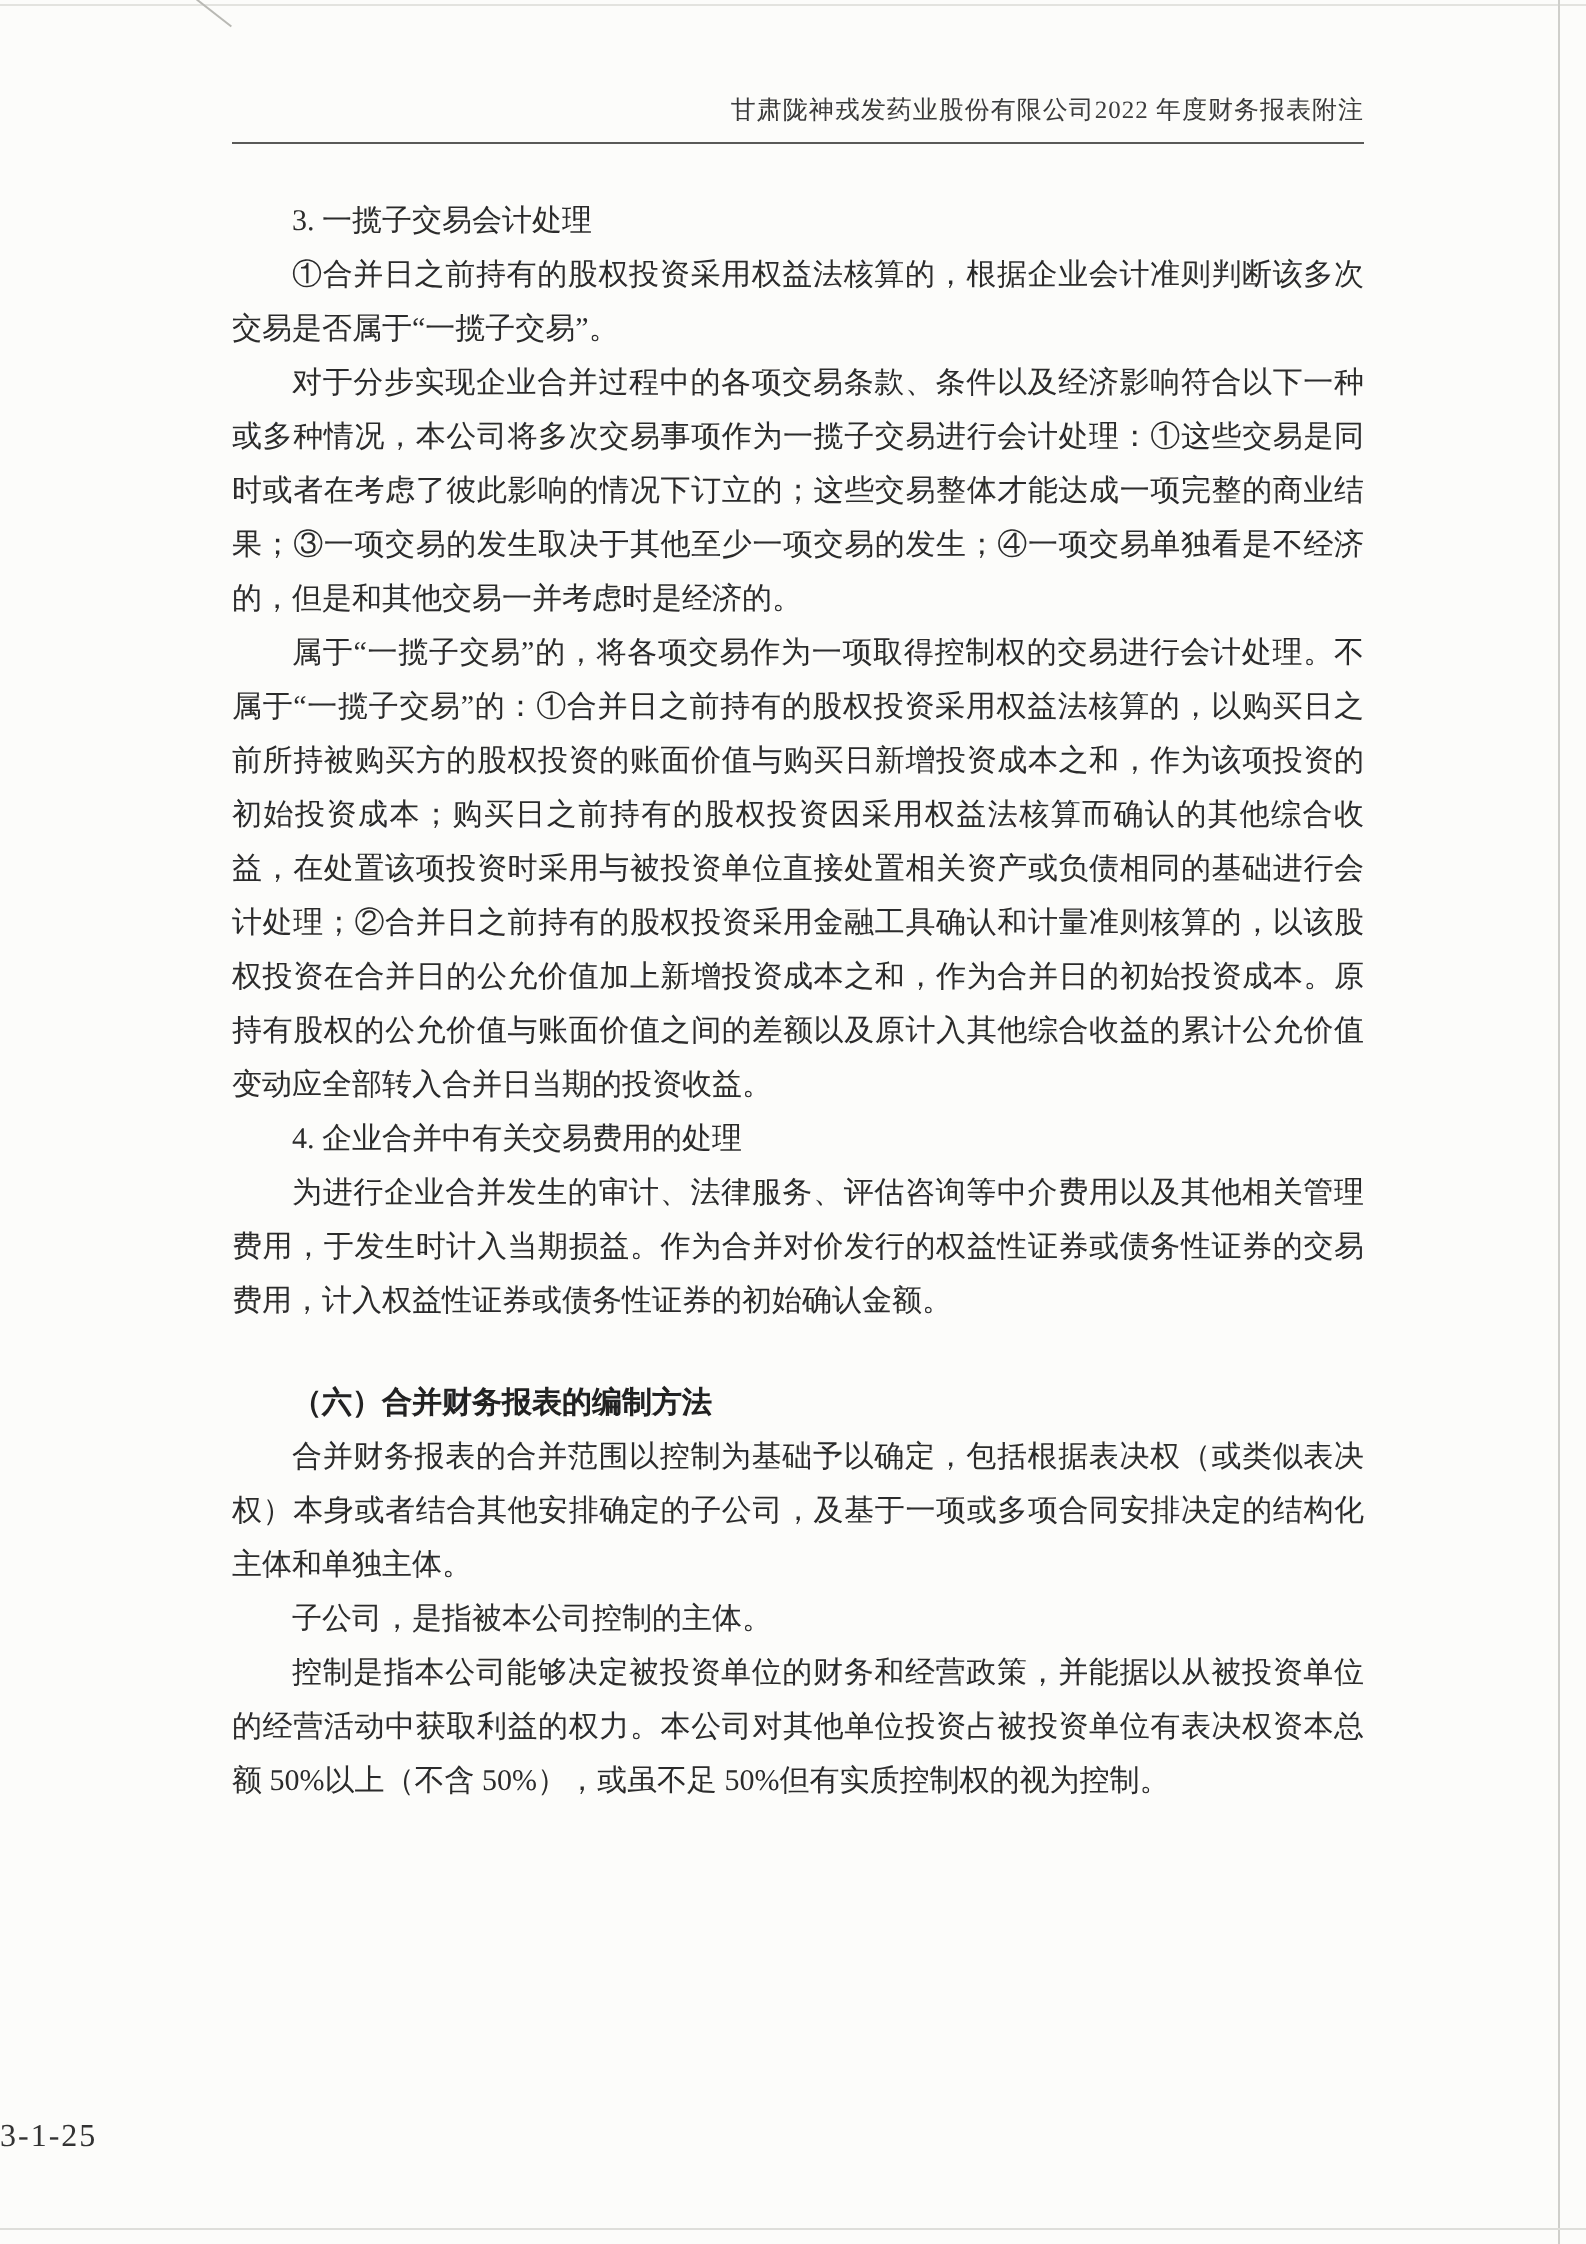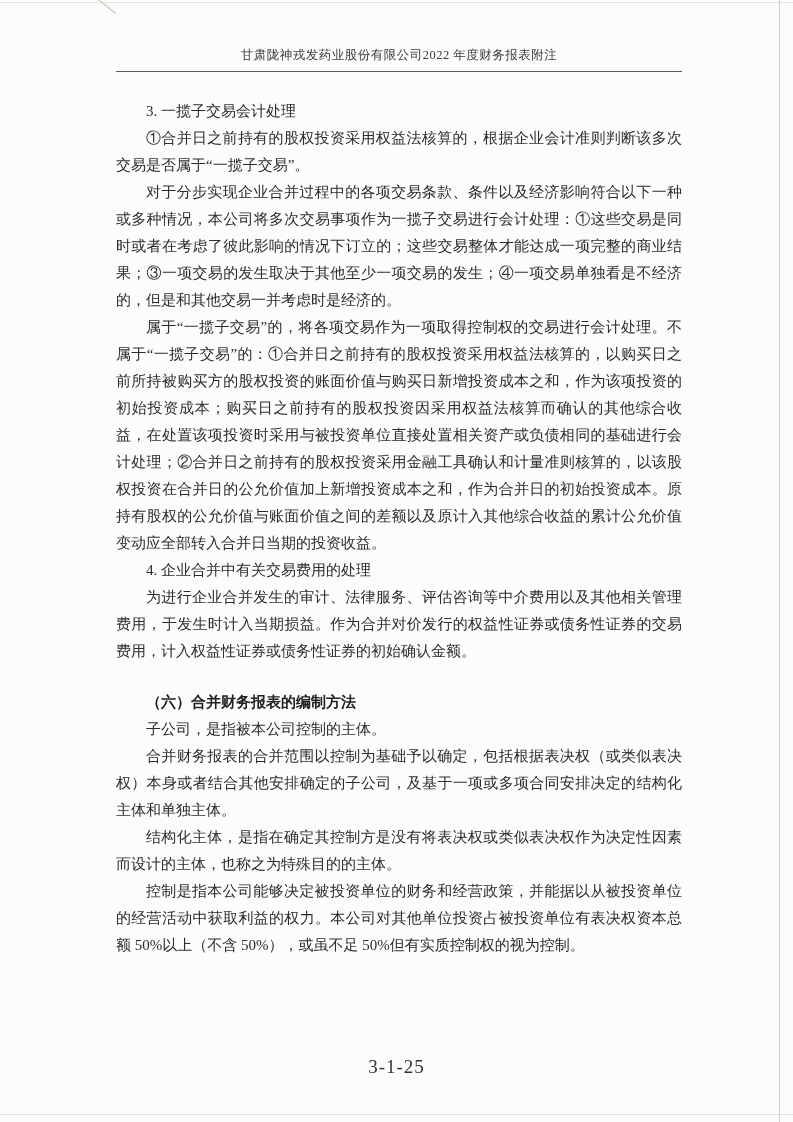--- a/index.html
+++ b/index.html
@@ -43,21 +43,21 @@
     background: #b9b9b4;
     transform: rotate(38deg);
   }
   
   .header {
     position: absolute;
     top: 47px;
     left: 116px;
     width: 566px;
     display: flex;
-    justify-content: center;
+    justify-content: flex-end;
     align-items: flex-end;
     font-size: 12.5px;
     letter-spacing: 0.5px;
     color: #3a3a3a;
     padding-bottom: 7px;
     border-bottom: 1px solid #5a5a58;
   }
   
   .content {
     position: absolute;
@@ -77,22 +77,21 @@
     font-weight: bold;
     color: #222;
     margin-top: 24px;
   }
   
   .footer {
     position: absolute;
     bottom: 44px;
     left: 0;
     width: 100%;
-    text-align: center;
-    font-size: 19px;
+    font-size: 16px;
     letter-spacing: 1px;
     color: #333;
   }
 </style>
 </head>
 <body>
 
 <div class="page">
 
   <div class="edge-top"></div>
@@ -106,23 +105,22 @@
   </div>
 
   <div class="content">
     <p class="para numbered-heading">3. 一揽子交易会计处理</p>
     <p class="para">①合并日之前持有的股权投资采用权益法核算的，根据企业会计准则判断该多次交易是否属于“一揽子交易”。</p>
     <p class="para">对于分步实现企业合并过程中的各项交易条款、条件以及经济影响符合以下一种或多种情况，本公司将多次交易事项作为一揽子交易进行会计处理：①这些交易是同时或者在考虑了彼此影响的情况下订立的；这些交易整体才能达成一项完整的商业结果；③一项交易的发生取决于其他至少一项交易的发生；④一项交易单独看是不经济的，但是和其他交易一并考虑时是经济的。</p>
     <p class="para">属于“一揽子交易”的，将各项交易作为一项取得控制权的交易进行会计处理。不属于“一揽子交易”的：①合并日之前持有的股权投资采用权益法核算的，以购买日之前所持被购买方的股权投资的账面价值与购买日新增投资成本之和，作为该项投资的初始投资成本；购买日之前持有的股权投资因采用权益法核算而确认的其他综合收益，在处置该项投资时采用与被投资单位直接处置相关资产或负债相同的基础进行会计处理；②合并日之前持有的股权投资采用金融工具确认和计量准则核算的，以该股权投资在合并日的公允价值加上新增投资成本之和，作为合并日的初始投资成本。原持有股权的公允价值与账面价值之间的差额以及原计入其他综合收益的累计公允价值变动应全部转入合并日当期的投资收益。</p>
     <p class="para numbered-heading">4. 企业合并中有关交易费用的处理</p>
     <p class="para">为进行企业合并发生的审计、法律服务、评估咨询等中介费用以及其他相关管理费用，于发生时计入当期损益。作为合并对价发行的权益性证券或债务性证券的交易费用，计入权益性证券或债务性证券的初始确认金额。</p>
     <p class="para section-heading">（六）合并财务报表的编制方法</p>
+    <p class="para">合并财务报表的合并范围以控制为基础予以确定，包括根据表决权（或类似表决权）本身或者结合其他安排确定的子公司，及基于一项或多项合同安排决定的结构化主体和单独主体。</p>
     <p class="para">子公司，是指被本公司控制的主体。</p>
-    <p class="para">合并财务报表的合并范围以控制为基础予以确定，包括根据表决权（或类似表决权）本身或者结合其他安排确定的子公司，及基于一项或多项合同安排决定的结构化主体和单独主体。</p>
-    <p class="para">结构化主体，是指在确定其控制方是没有将表决权或类似表决权作为决定性因素而设计的主体，也称之为特殊目的的主体。</p>
     <p class="para">控制是指本公司能够决定被投资单位的财务和经营政策，并能据以从被投资单位的经营活动中获取利益的权力。本公司对其他单位投资占被投资单位有表决权资本总额 50%以上（不含 50%），或虽不足 50%但有实质控制权的视为控制。</p>
   </div>
 
   <div class="footer">
     <span>3-1-25</span>
   </div>
 
 </div>
 
 </body></html>

